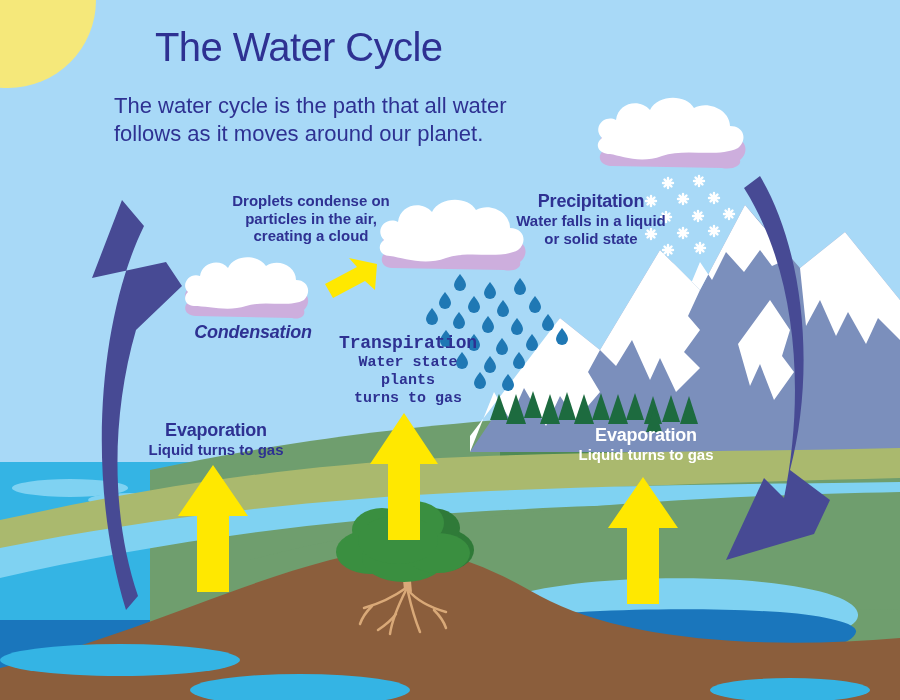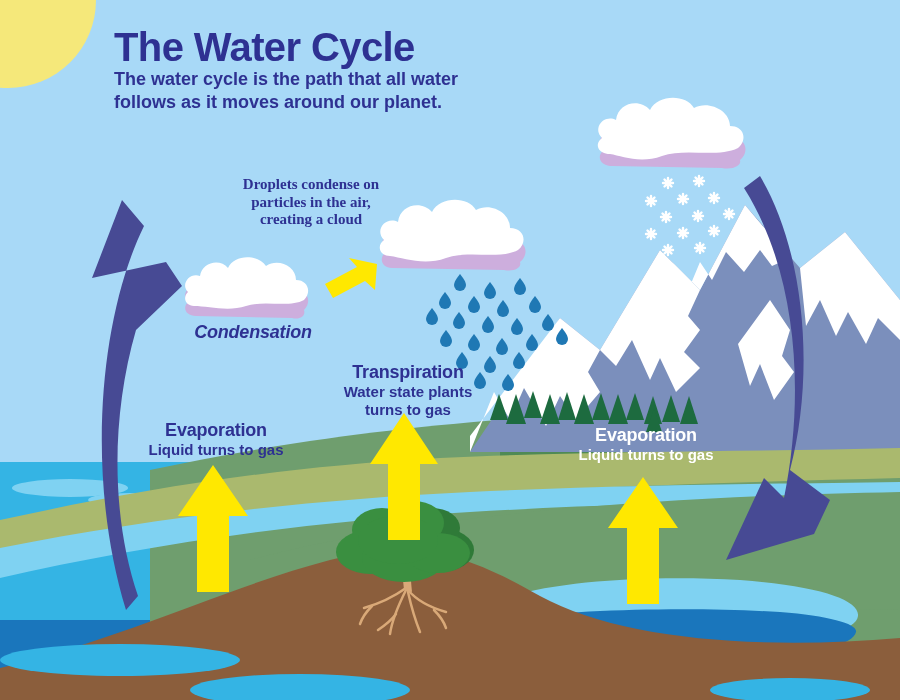--- a/index.html
+++ b/index.html
@@ -43,30 +43,31 @@
 
   #title-block {
     position: absolute;
     left: 114px;
     top: 26px;
     color: #2e3192;
   }
   #title-block .t {
     display: block;
     font-size: 40px;
-    font-weight: bold;
+    font-weight: normal;
     letter-spacing: -0.6px;
     line-height: 1.05;
+    margin-left: 41px;
   }
   #title-block .s {
     display: block;
-    font-size: 18px;
-    font-weight: bold;
+    font-size: 22px;
+    font-weight: normal;
     line-height: 1.28;
-    margin-top: 0;
+    margin-top: 24px;
     max-width: 430px;
     white-space: pre-line;
   }
   .multi { white-space: pre-line; }
 </style>
 </head>
 <body>
 
 <div id="stage">
 
@@ -286,40 +287,45 @@
 
     <path d="M 377 264 L 375 290 L 365 281 L 333 298 L 325 284 L 357 267 L 349 258 Z" fill="#ffe800"></path>
   </svg>
 
   <div id="title-block">
     <span class="t">The Water Cycle</span>
     <span class="s multi">The water cycle is the path that all water
 follows as it moves around our planet.</span>
   </div>
 
-  <div class="lbl" style="left:231px; top:176px; width:160px;font-family:Liberation Serif, serif;">
+  <div class="lbl" style="left:231px; top:192px; width:160px;">
     <span class="bd multi">Droplets condense on
 particles in the air,
 creating a cloud</span>
   </div>
 
   <div class="lbl" style="left:183px; top:322px; width:140px;font-style:italic;">
     <span class="hd">Condensation</span>
   </div>
 
   <div class="lbl" style="left:139px; top:420px; width:154px;">
     <span class="hd">Evaporation</span>
     <span class="bd">Liquid turns to gas</span>
   </div>
 
-  <div class="lbl" style="left:337px; top:362px; width:142px;">
+  <div class="lbl" style="left:337px; top:333px; width:142px;font-family:Liberation Mono, monospace;">
     <span class="hd">Transpiration</span>
     <span class="bd multi">Water state plants
 turns to gas</span>
   </div>
 
+  <div class="lbl" style="left:511px; top:191px; width:160px;">
+    <span class="hd">Precipitation</span>
+    <span class="bd multi">Water falls in a liquid
+or solid state</span>
+  </div>
 
   <div class="lbl white" style="left:566px; top:425px; width:160px;">
     <span class="hd">Evaporation</span>
     <span class="bd">Liquid turns to gas</span>
   </div>
 
 </div>
 
 </body></html>

